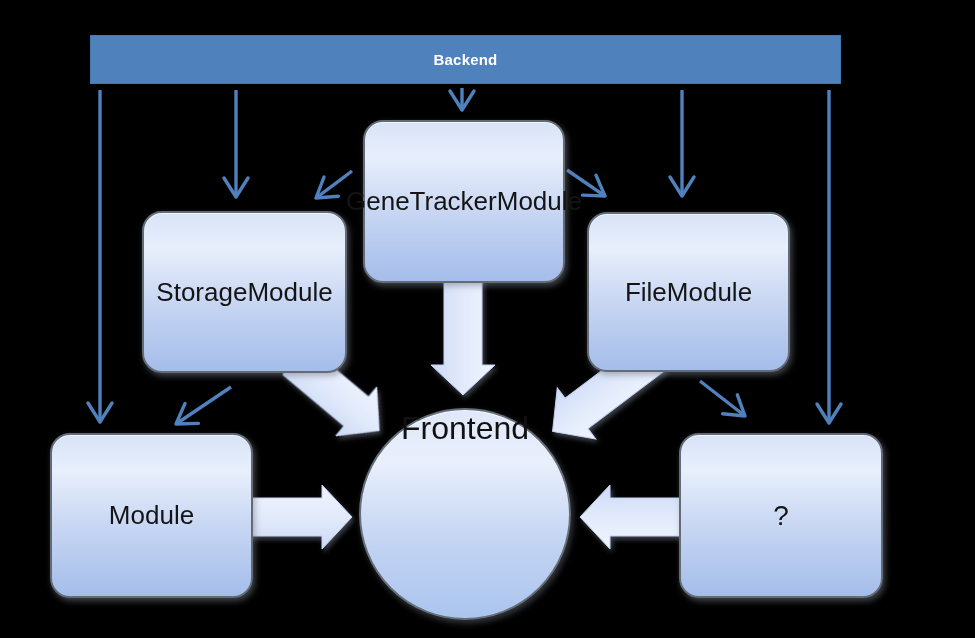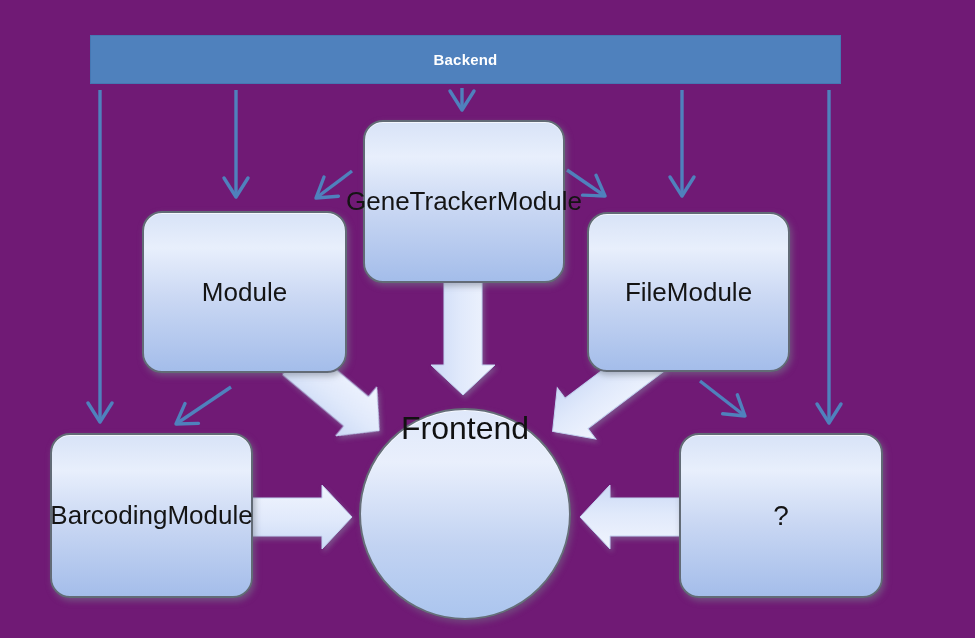--- a/index.html
+++ b/index.html
@@ -1,19 +1,19 @@
 <!DOCTYPE html>
 <html><head>
 <meta charset="utf-8">
 <style>
   html,body{margin:0;padding:0;background:#ffffff;}
   .stage{
     position:relative;
     width:975px;height:638px;
-    background:#701a75;
+    background:#000000;
     font-family:"Liberation Sans","DejaVu Sans",sans-serif;
     overflow:hidden;
   }
   .arrows{position:absolute;left:0;top:0;width:975px;height:638px;}
 
   .backend-bar{
     position:absolute;left:90px;top:35px;width:751px;height:49px;
     background:#4f81bd;
     border:1px solid #4577b3;
     box-sizing:border-box;
@@ -96,30 +96,30 @@
   <div class="backend-bar">
     <span>Backend</span>
   </div>
 
   <div class="node gap-big" id="n-genetracker">
     <span class="line">GeneTracker</span>
     <span class="line">Module</span>
   </div>
 
   <div class="node" id="n-storage">
+    <span class="line">Storage</span>
     <span class="line">Module</span>
   </div>
 
   <div class="node" id="n-fileattach">
     <span class="line">File</span>
     <span class="line">Module</span>
   </div>
 
   <div class="node" id="n-barcoding">
-    <span class="line">Barcoding</span>
     <span class="line">Module</span>
   </div>
 
   <div class="node" id="n-unknown">
     <span class="line">?</span>
   </div>
 
   <div class="circle-node">
     <span>Frontend</span>
   </div>

